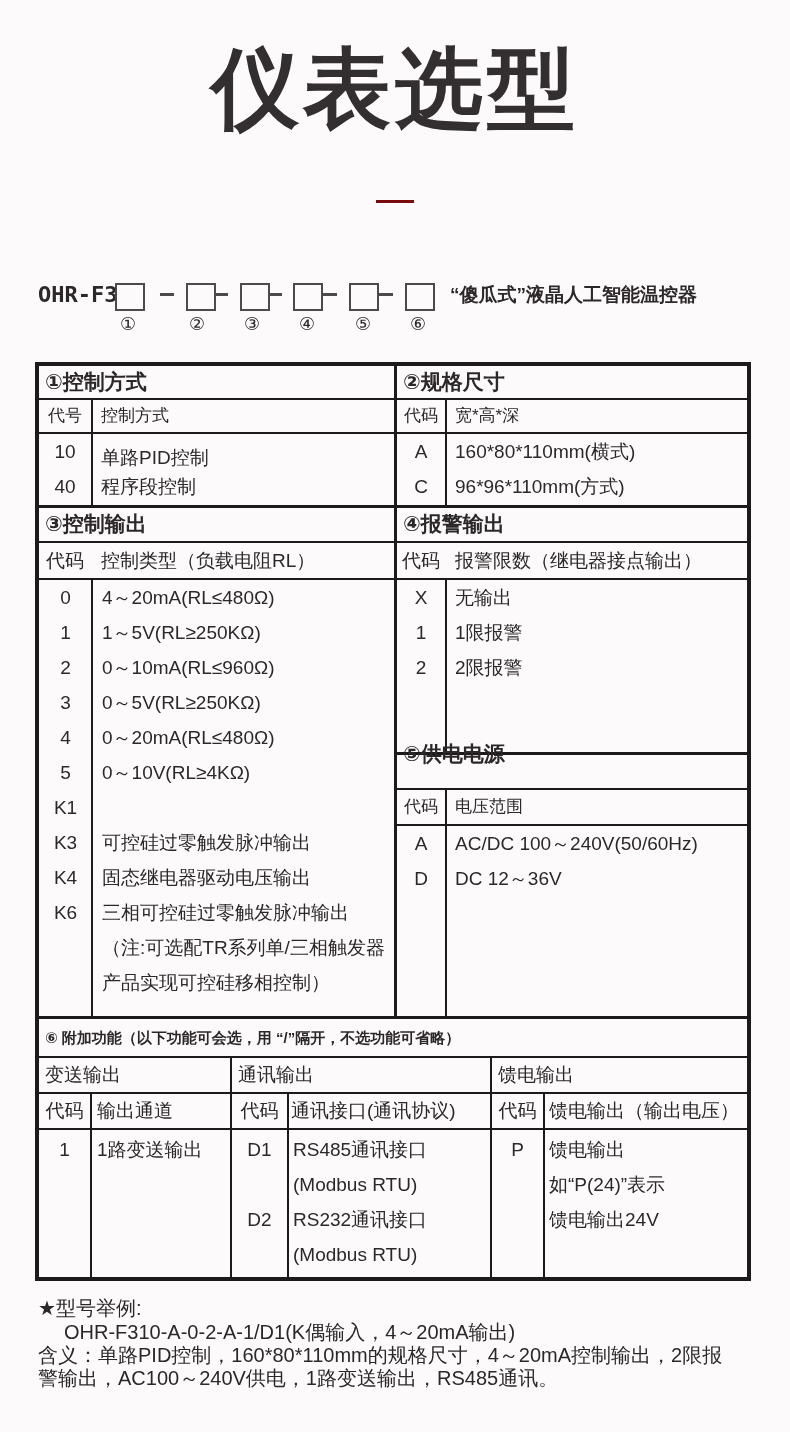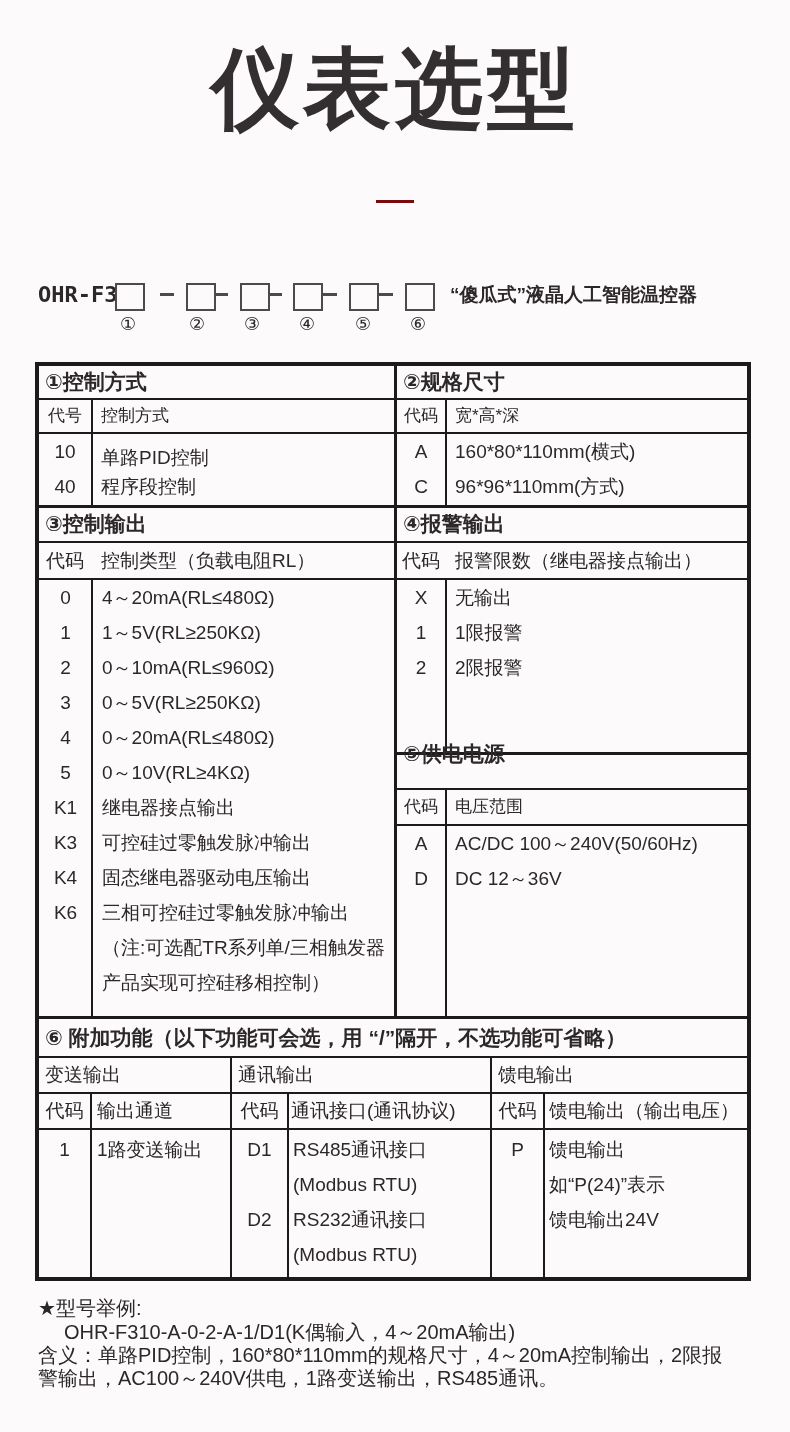--- a/index.html
+++ b/index.html
@@ -103,21 +103,20 @@
     <div class="a cell" style="left:63px;top:249px;">1～5V(RL≥250KΩ)</div>
     <div class="a cell ctr" style="left:0;top:284px;width:53px;">2</div>
     <div class="a cell" style="left:63px;top:284px;">0～10mA(RL≤960Ω)</div>
     <div class="a cell ctr" style="left:0;top:319px;width:53px;">3</div>
     <div class="a cell" style="left:63px;top:319px;">0～5V(RL≥250KΩ)</div>
     <div class="a cell ctr" style="left:0;top:354px;width:53px;">4</div>
     <div class="a cell" style="left:63px;top:354px;">0～20mA(RL≤480Ω)</div>
     <div class="a cell ctr" style="left:0;top:389px;width:53px;">5</div>
     <div class="a cell" style="left:63px;top:389px;">0～10V(RL≥4KΩ)</div>
     <div class="a cell ctr" style="left:0;top:424px;width:53px;">K1</div>
-    <div class="a cell" style="left:63px;top:424px;">继电器接点输出</div>
     <div class="a cell ctr" style="left:0;top:459px;width:53px;">K3</div>
     <div class="a cell" style="left:63px;top:459px;">可控硅过零触发脉冲输出</div>
     <div class="a cell ctr" style="left:0;top:494px;width:53px;">K4</div>
     <div class="a cell" style="left:63px;top:494px;">固态继电器驱动电压输出</div>
     <div class="a cell ctr" style="left:0;top:529px;width:53px;">K6</div>
     <div class="a cell" style="left:63px;top:529px;">三相可控硅过零触发脉冲输出</div>
     <div class="a cell" style="left:63px;top:564px;">（注:可选配TR系列单/三相触发器</div>
     <div class="a cell" style="left:63px;top:599px;">产品实现可控硅移相控制）</div>
 
     <div class="a st" style="left:364px;top:141px;line-height:34px;">④报警输出</div>
@@ -131,21 +130,21 @@
     <div class="a cell" style="left:416px;top:284px;">2限报警</div>
 
     <div class="a st" style="left:364px;top:371px;line-height:33px;">⑤供电电源</div>
     <div class="a hc ctr" style="left:358px;top:425px;width:48px;">代码</div>
     <div class="a hc" style="left:416px;top:425px;">电压范围</div>
     <div class="a cell ctr" style="left:358px;top:460px;width:48px;">A</div>
     <div class="a cell" style="left:416px;top:460px;">AC/DC 100～240V(50/60Hz)</div>
     <div class="a cell ctr" style="left:358px;top:495px;width:48px;">D</div>
     <div class="a cell" style="left:416px;top:495px;">DC 12～36V</div>
 
-    <div class="a st" style="left:6px;top:653px;line-height:37px;font-size:21px;">⑥ 附加功能（以下功能可会选，用 “/”隔开，不选功能可省略）</div>
+    <div class="a st" style="left:6px;top:653px;line-height:37px;font-size:15px;">⑥ 附加功能（以下功能可会选，用 “/”隔开，不选功能可省略）</div>
 
     <div class="a cell" style="left:6px;top:692px;line-height:34px;height:34px;">变送输出</div>
     <div class="a cell" style="left:199px;top:692px;line-height:34px;height:34px;">通讯输出</div>
     <div class="a cell" style="left:459px;top:692px;line-height:34px;height:34px;">馈电输出</div>
 
     <div class="a cell ctr" style="left:0;top:728px;width:51px;line-height:34px;height:34px;">代码</div>
     <div class="a cell" style="left:58px;top:728px;line-height:34px;height:18px;">输出通道</div>
     <div class="a cell ctr" style="left:193px;top:728px;width:55px;line-height:34px;height:34px;">代码</div>
     <div class="a cell" style="left:252px;top:728px;line-height:34px;height:34px;">通讯接口(通讯协议)</div>
     <div class="a cell ctr" style="left:453px;top:728px;width:51px;line-height:34px;height:34px;">代码</div>

